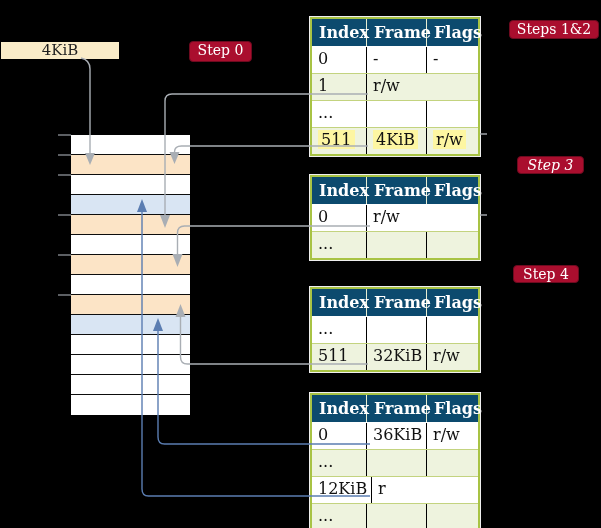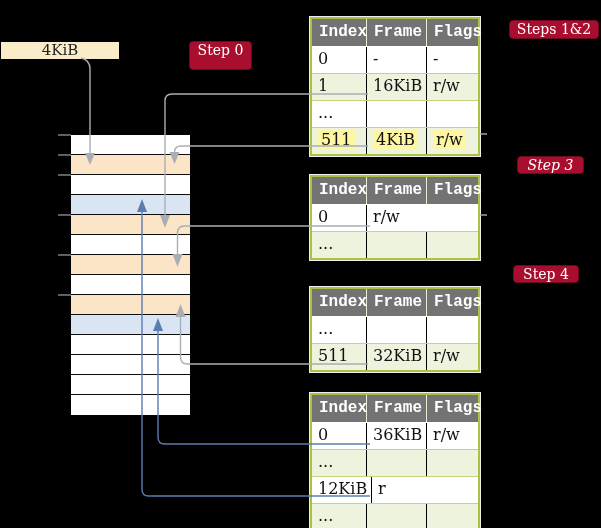--- a/index.html
+++ b/index.html
@@ -7,38 +7,38 @@
        font-family:"DejaVu Serif", serif;}
   .canvas{position:absolute;left:0;top:0;width:601px;height:528px;background:#000;}
 
   
   .frame-size-box{position:absolute;left:1px;top:42px;width:118px;height:17px;
     background:#faecc8;color:#1f1f1f;font-size:15px;line-height:17px;text-align:center;}
 
   
   .badge{position:absolute;background:#aa0e2e;border:1px solid #6e0a1f;border-radius:4px;
     color:#fff;font-size:14px;text-align:center;box-sizing:border-box;}
-  #badge-step0  {left:189px;top:41px;width:63px;height:29px;line-height:17px;}
+  #badge-step0  {left:189px;top:41px;width:63px;height:21px;line-height:17px;}
   #badge-steps12{left:509px;top:20px;width:90px;height:19px;line-height:17px;}
   #badge-step3  {left:517px;top:156px;width:67px;height:18px;line-height:16px;font-style:italic;}
   #badge-step4  {left:513px;top:265px;width:66px;height:18px;line-height:16px;}
 
   
   .mem-stack{position:absolute;left:71px;top:135px;width:119px;}
   .mem-row{height:20px;box-sizing:border-box;border-bottom:1px solid #0d0d0d;}
   .mem-row:last-child{border-bottom:none;}
   .mem-free{background:#ffffff;}
   .mem-page-table{background:#fce4c6;}
   .mem-mapped-page{background:#d9e5f3;}
 
   
   .ptable{position:absolute;left:310px;width:170px;box-sizing:border-box;
     border:2px solid #a8c344;outline:1px solid #efefef;background:#fff;}
   #ptable-0{top:17px;} #ptable-1{top:175px;} #ptable-2{top:287px;} #ptable-3{top:393px;}
-  .hrow{display:flex;background:#737373;height:27px;font-family:Liberation Mono, monospace;}
+  .hrow{display:flex;background:#0c4a6e;height:27px;}
   .hcell{box-sizing:border-box;padding-left:7px;color:#fff;font-weight:bold;
     font-size:16px;line-height:27px;border-right:1px solid #e6edd2;}
   .hcell:last-child{border-right:none;}
   .brow{display:flex;height:26px;border-top:1px solid #c3d37f;background:#fff;}
   .brow.first{border-top:1px solid #ffffff;}
   .brow.shaded{background:#eef3de;}
   .bcell{box-sizing:border-box;padding-left:6px;font-size:16px;line-height:24px;
     color:#111;border-right:1px solid #000;overflow:hidden;}
   .bcell:last-child{border-right:none;}
   .c-index{width:55px;} .c-frame{width:60px;} .c-flags{width:51px;flex:1;}
@@ -92,21 +92,20 @@
         <div class="hcell c-frame">Frame</div>
         <div class="hcell c-flags">Flags</div>
       </div>
       <div class="brow first">
         <div class="bcell c-index">0</div>
         <div class="bcell c-frame">-</div>
         <div class="bcell c-flags">-</div>
       </div>
       <div class="brow shaded">
         <div class="bcell c-index">1</div>
-        <div class="bcell c-frame">16KiB</div>
         <div class="bcell c-flags">r/w</div>
       </div>
       <div class="brow">
         <div class="bcell c-index">...</div>
         <div class="bcell c-frame"></div>
         <div class="bcell c-flags"></div>
       </div>
       <div class="brow shaded">
         <div class="bcell c-index"><span class="hl">511</span></div>
         <div class="bcell c-frame"><span class="hl">4KiB</span></div>

